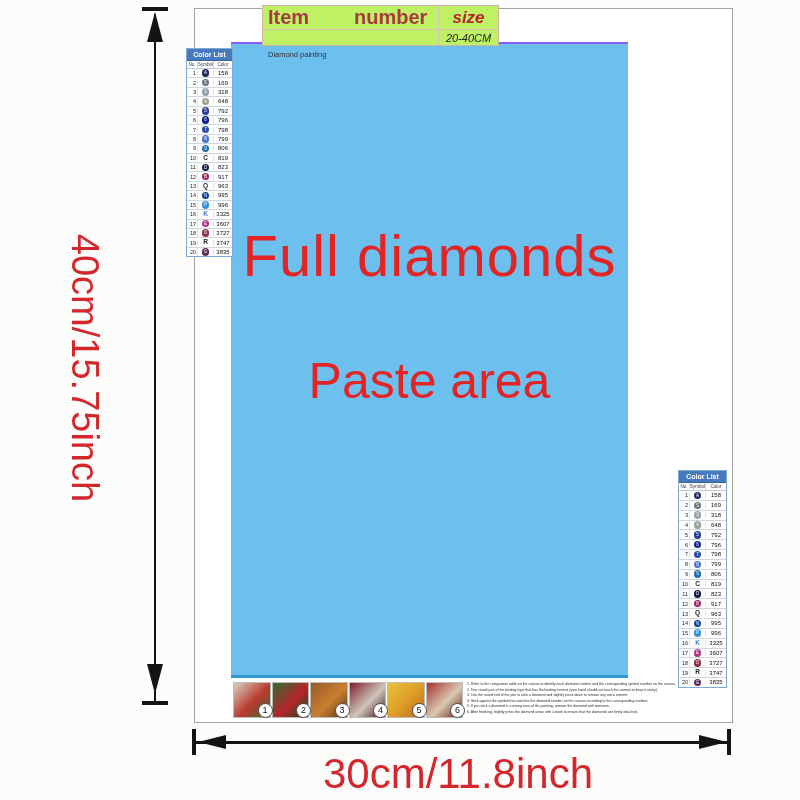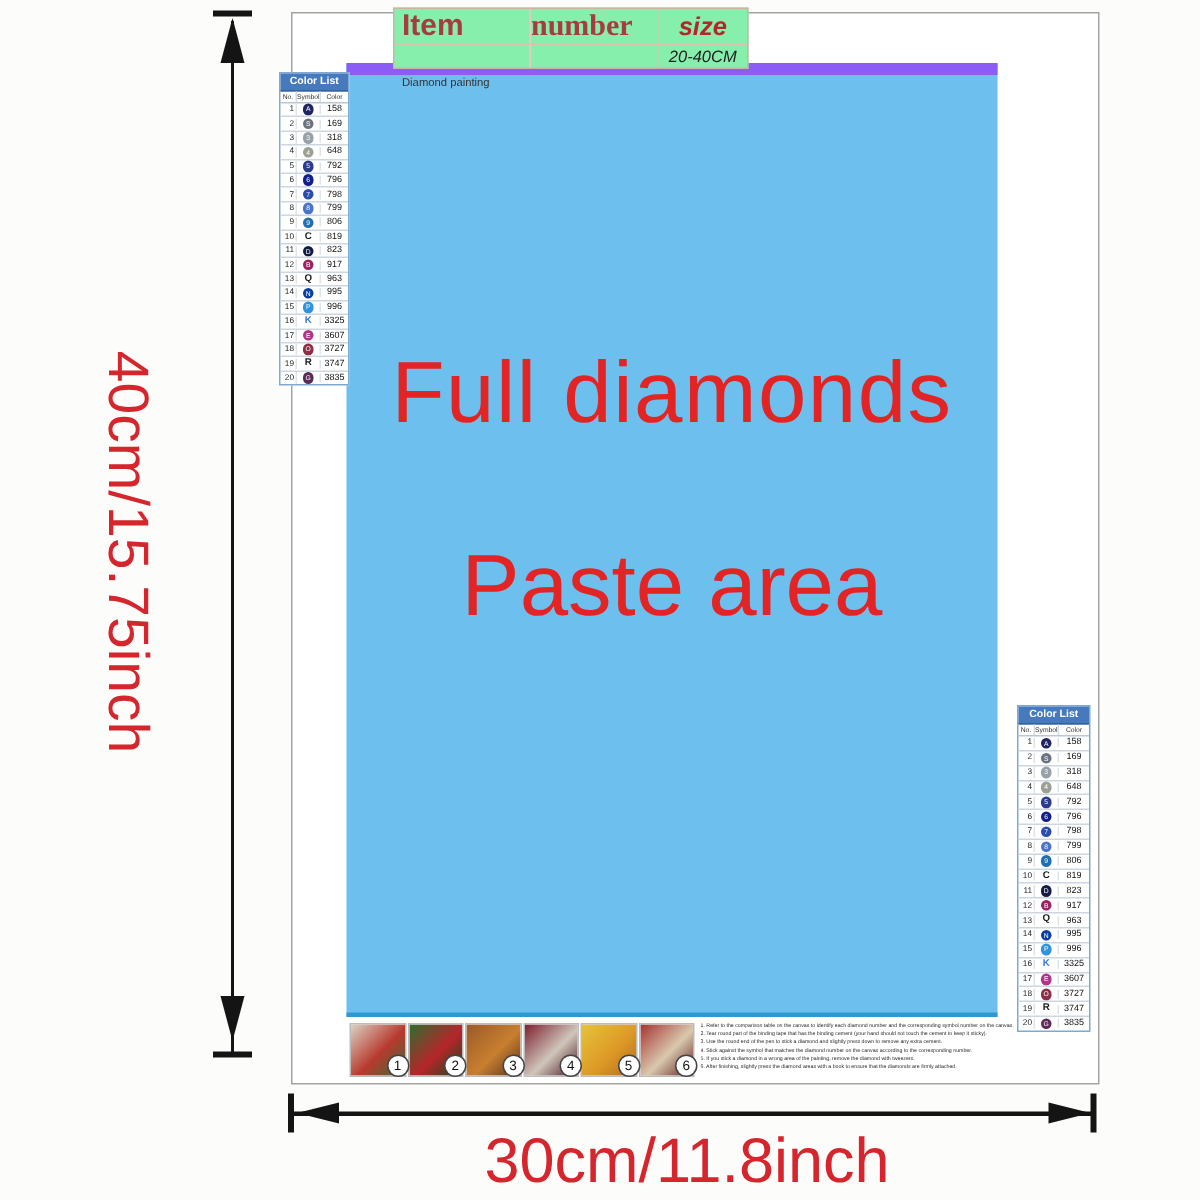--- a/index.html
+++ b/index.html
@@ -9,46 +9,46 @@
     font-family:"Liberation Sans",sans-serif;
   }
   
   .paper{
     position:absolute;left:194px;top:8px;width:539px;height:715px;
     background:#ffffff;border:1px solid #a3a3a3;box-sizing:border-box;
   }
   
   .item-table{
     position:absolute;left:262px;top:5px;width:237px;
-    background:#86efac;border:1px solid #cdb3a3;box-sizing:border-box;z-index:6;
+    background:#bef264;border:1px solid #cdb3a3;box-sizing:border-box;z-index:6;
   }
   .it-row{display:flex;}
   .it-head{height:23px;}
   .it-body{height:15px;border-top:1px solid #d9c2b2;}
   .it-cell{box-sizing:border-box;display:flex;align-items:center;}
   .it-cell.c1{width:90px;padding-left:5px;}
-  .it-cell.c2{width:85px;border-left:1px solid #e2cfc2;font-family:Liberation Serif, serif;}
+  .it-cell.c2{width:85px;border-left:1px solid #e2cfc2;}
   .it-cell.c3{width:60px;border-left:1px solid #d9c2b2;justify-content:center;font-style:italic;}
   .it-head .c1,.it-head .c2{font-size:20px;font-weight:bold;color:#a63c40;}
   .it-head .c3{font-size:17px;font-weight:bold;color:#b4262c;}
   .it-body .c1{font-size:7.5px;color:#333;margin-top:24px;}
   .it-body .c3{font-size:11px;color:#222;}
   
   .paste{
-    position:absolute;left:231px;top:42px;width:434px;height:636px;
-    background:#6dbfee;border-top:8px solid #8b5cf6;border-bottom:3px solid #2f9ad2;
+    position:absolute;left:231px;top:42px;width:397px;height:636px;
+    background:#6dbfee;border-top:2px solid #8b5cf6;border-bottom:3px solid #2f9ad2;
     box-sizing:border-box;z-index:2;
   }
   .paste-line1{
     position:absolute;left:0;top:183px;width:100%;text-align:center;
     font-size:58px;color:#e22424;line-height:1;letter-spacing:1px;
   }
   .paste-line2{
     position:absolute;left:0;top:312px;width:100%;text-align:center;
-    font-size:58px;color:#e22424;line-height:1;
+    font-size:50px;color:#e22424;line-height:1;
   }
   
   .color-list{
     position:absolute;background:#fff;border:1px solid #7fa9d2;box-sizing:border-box;
     display:flex;flex-direction:column;z-index:5;
   }
   .color-list.left{left:186px;top:48px;width:47px;height:209px;}
   .color-list.right{left:678px;top:470px;width:49px;height:218px;}
   .cl-title{
     flex:0 0 11px;background:#4779bd;color:#fff;font-size:7px;font-weight:bold;

